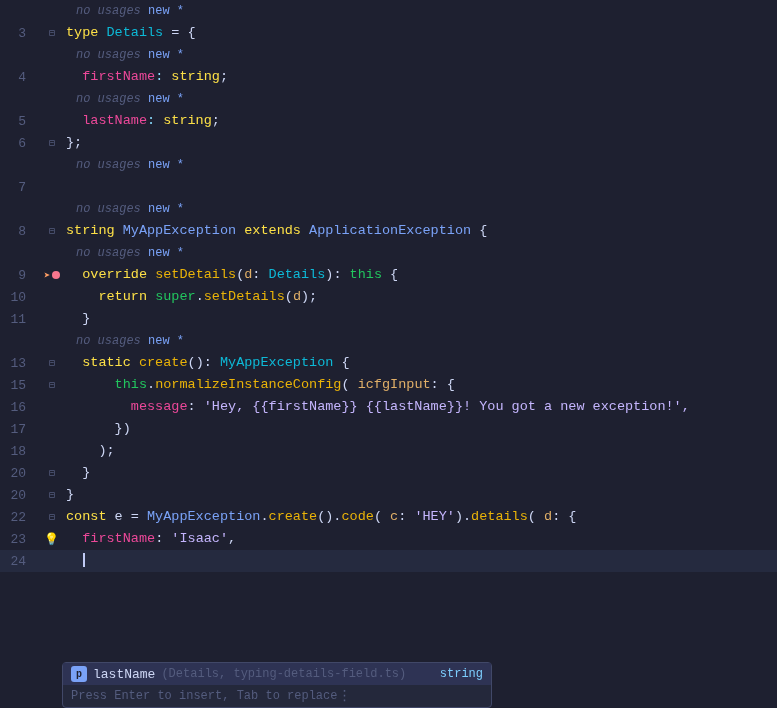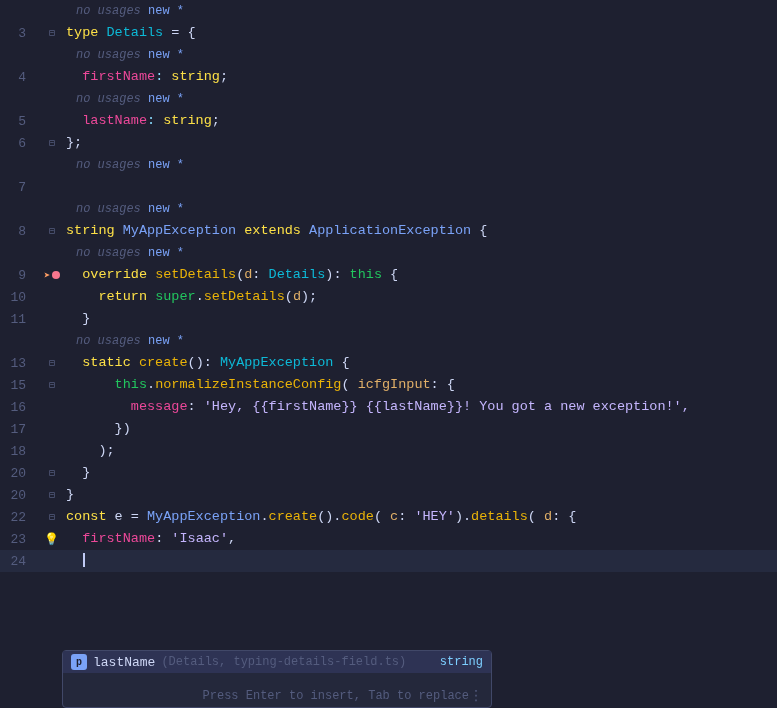--- a/index.html
+++ b/index.html
@@ -145,25 +145,25 @@
     .autocomplete-detail {
       color: #545c7e;
       font-size: 12px;
     }
     .autocomplete-type {
       color: #7dcfff;
       font-size: 12px;
       margin-left: auto;
     }
     .autocomplete-hint {
-      padding: 14px 8px 3px;
-      color: #545c7e;
-      font-size: 12px;
-      display: flex;
-      justify-content: flex-end;
+      padding: 2px 8px 3px;
+      color: #545c7e;
+      font-size: 12px;
+      display: flex;
+      justify-content: flex-start;
       align-items: center;
     }
     .autocomplete-dots {
       color: #545c7e;
       font-size: 14px;
     }
     
     .line-current {
       background: rgba(122, 162, 247, 0.08);
     }

